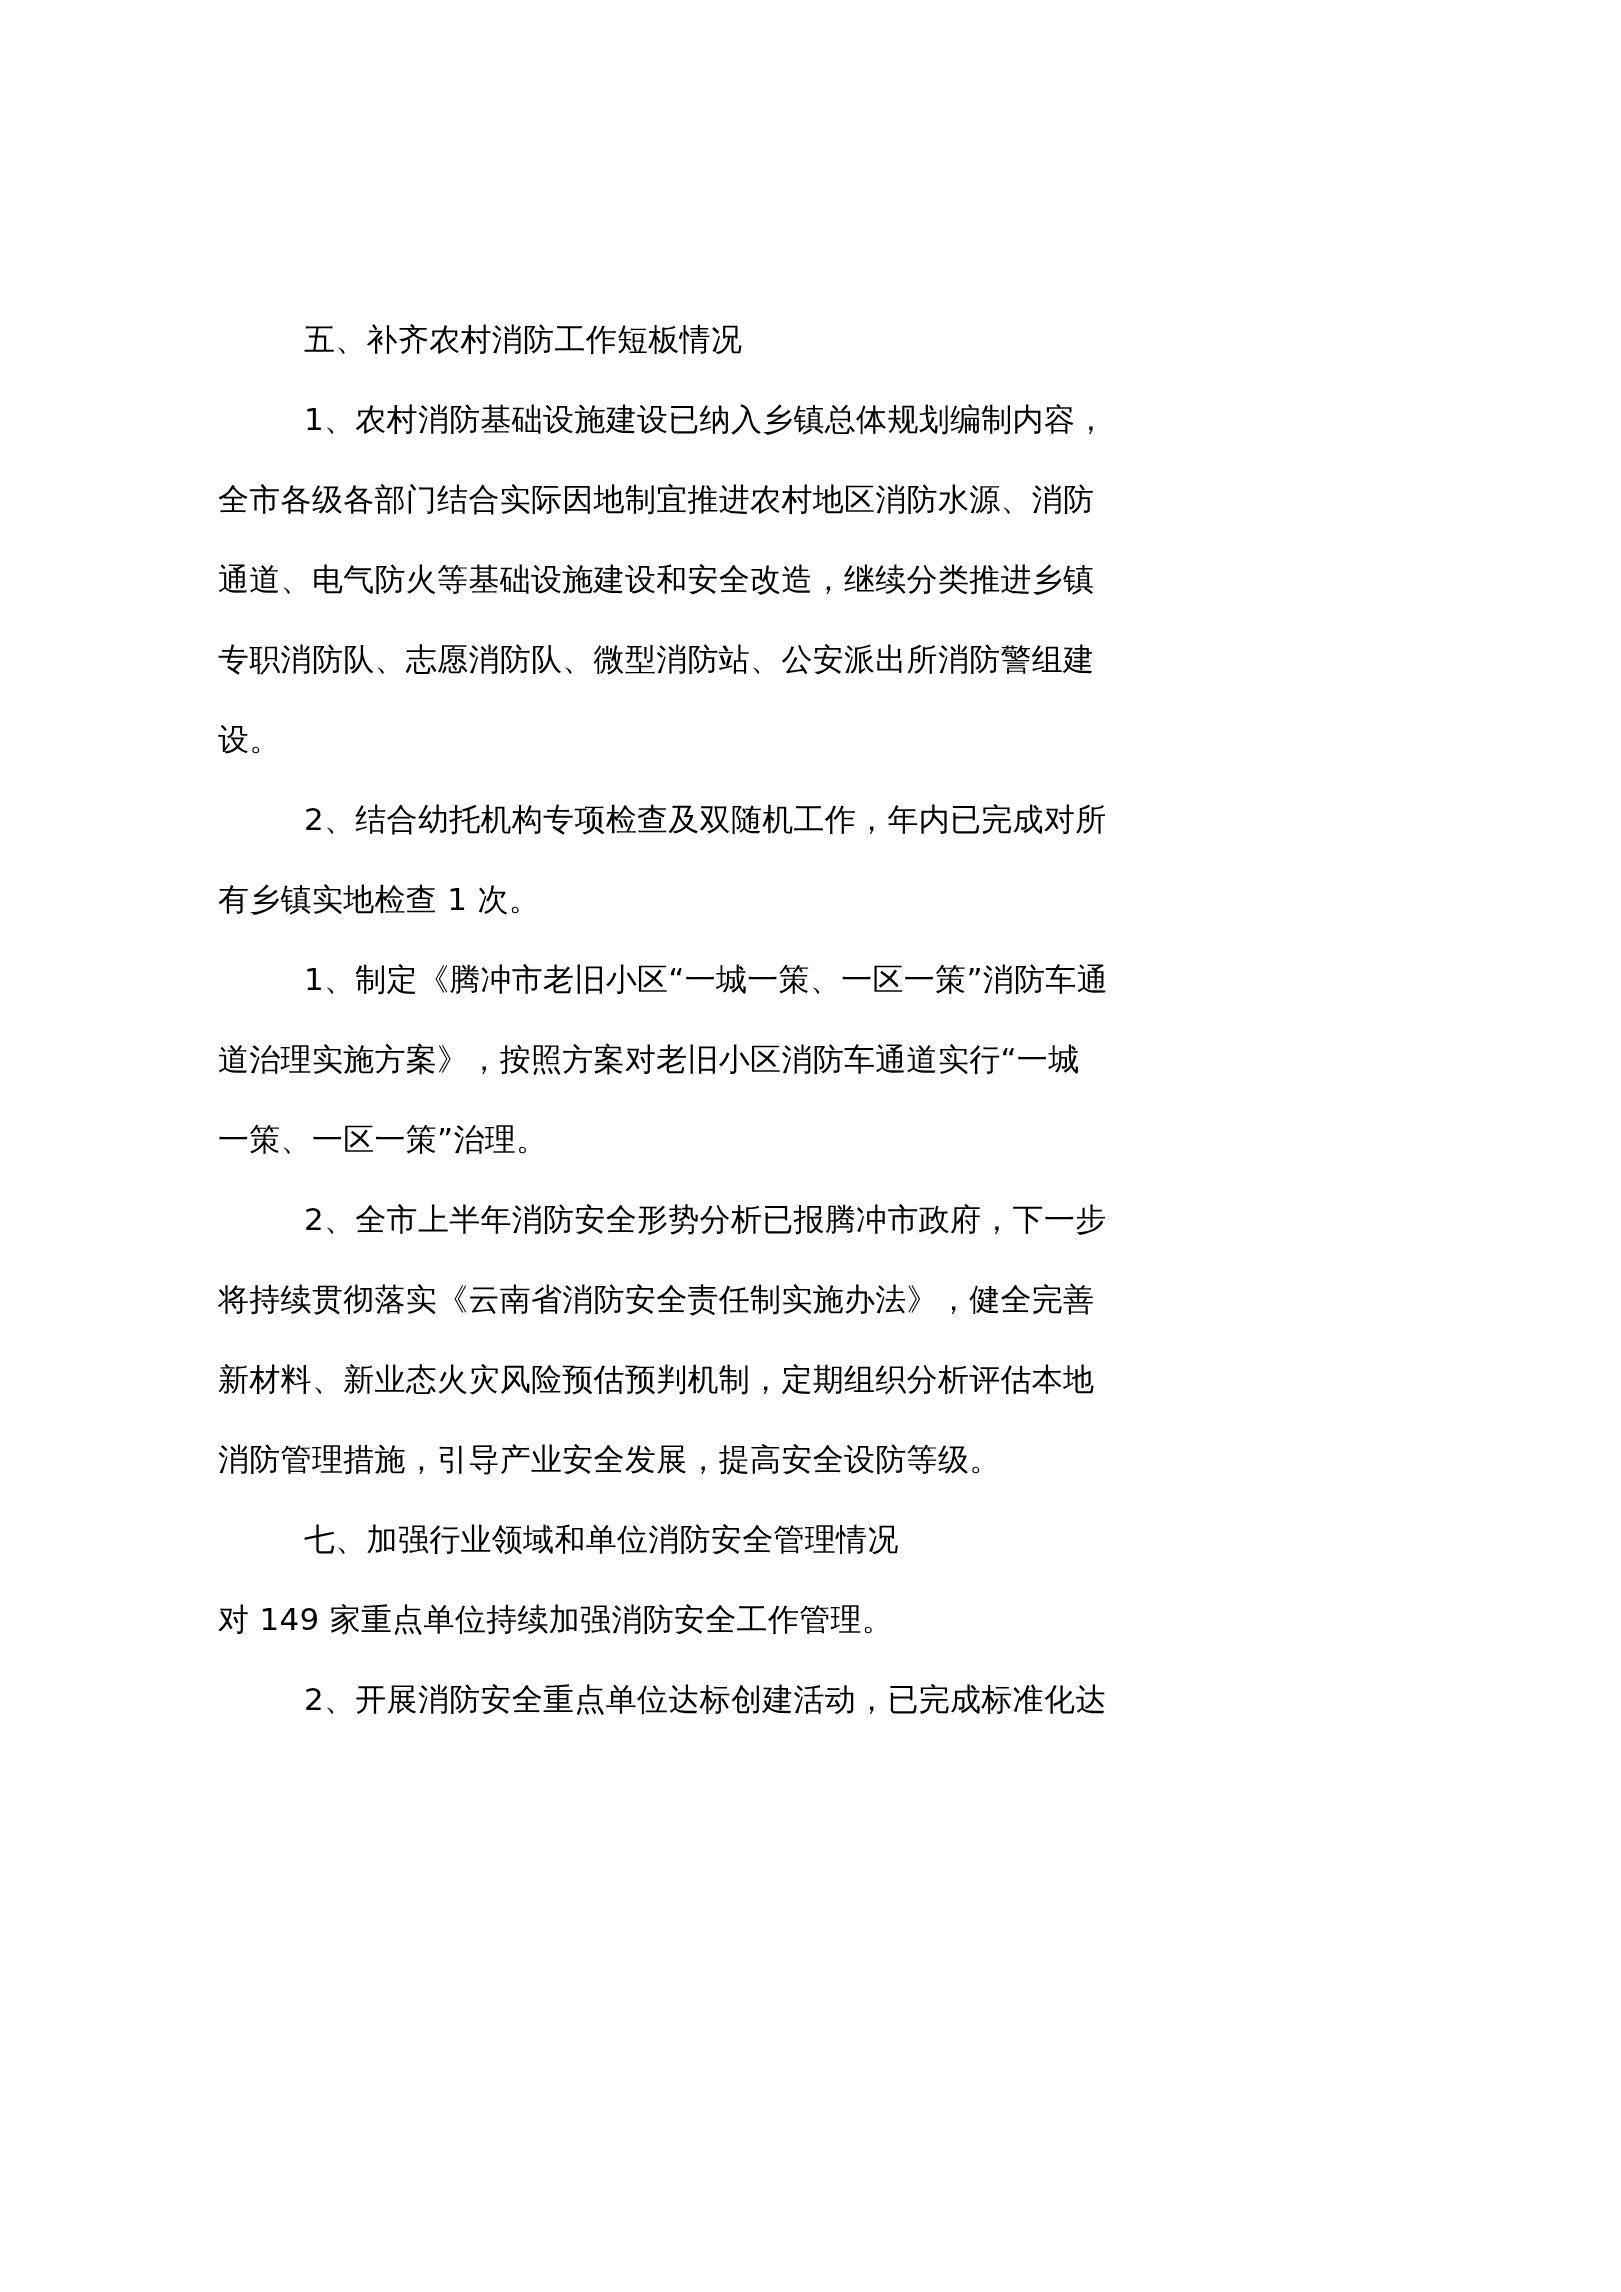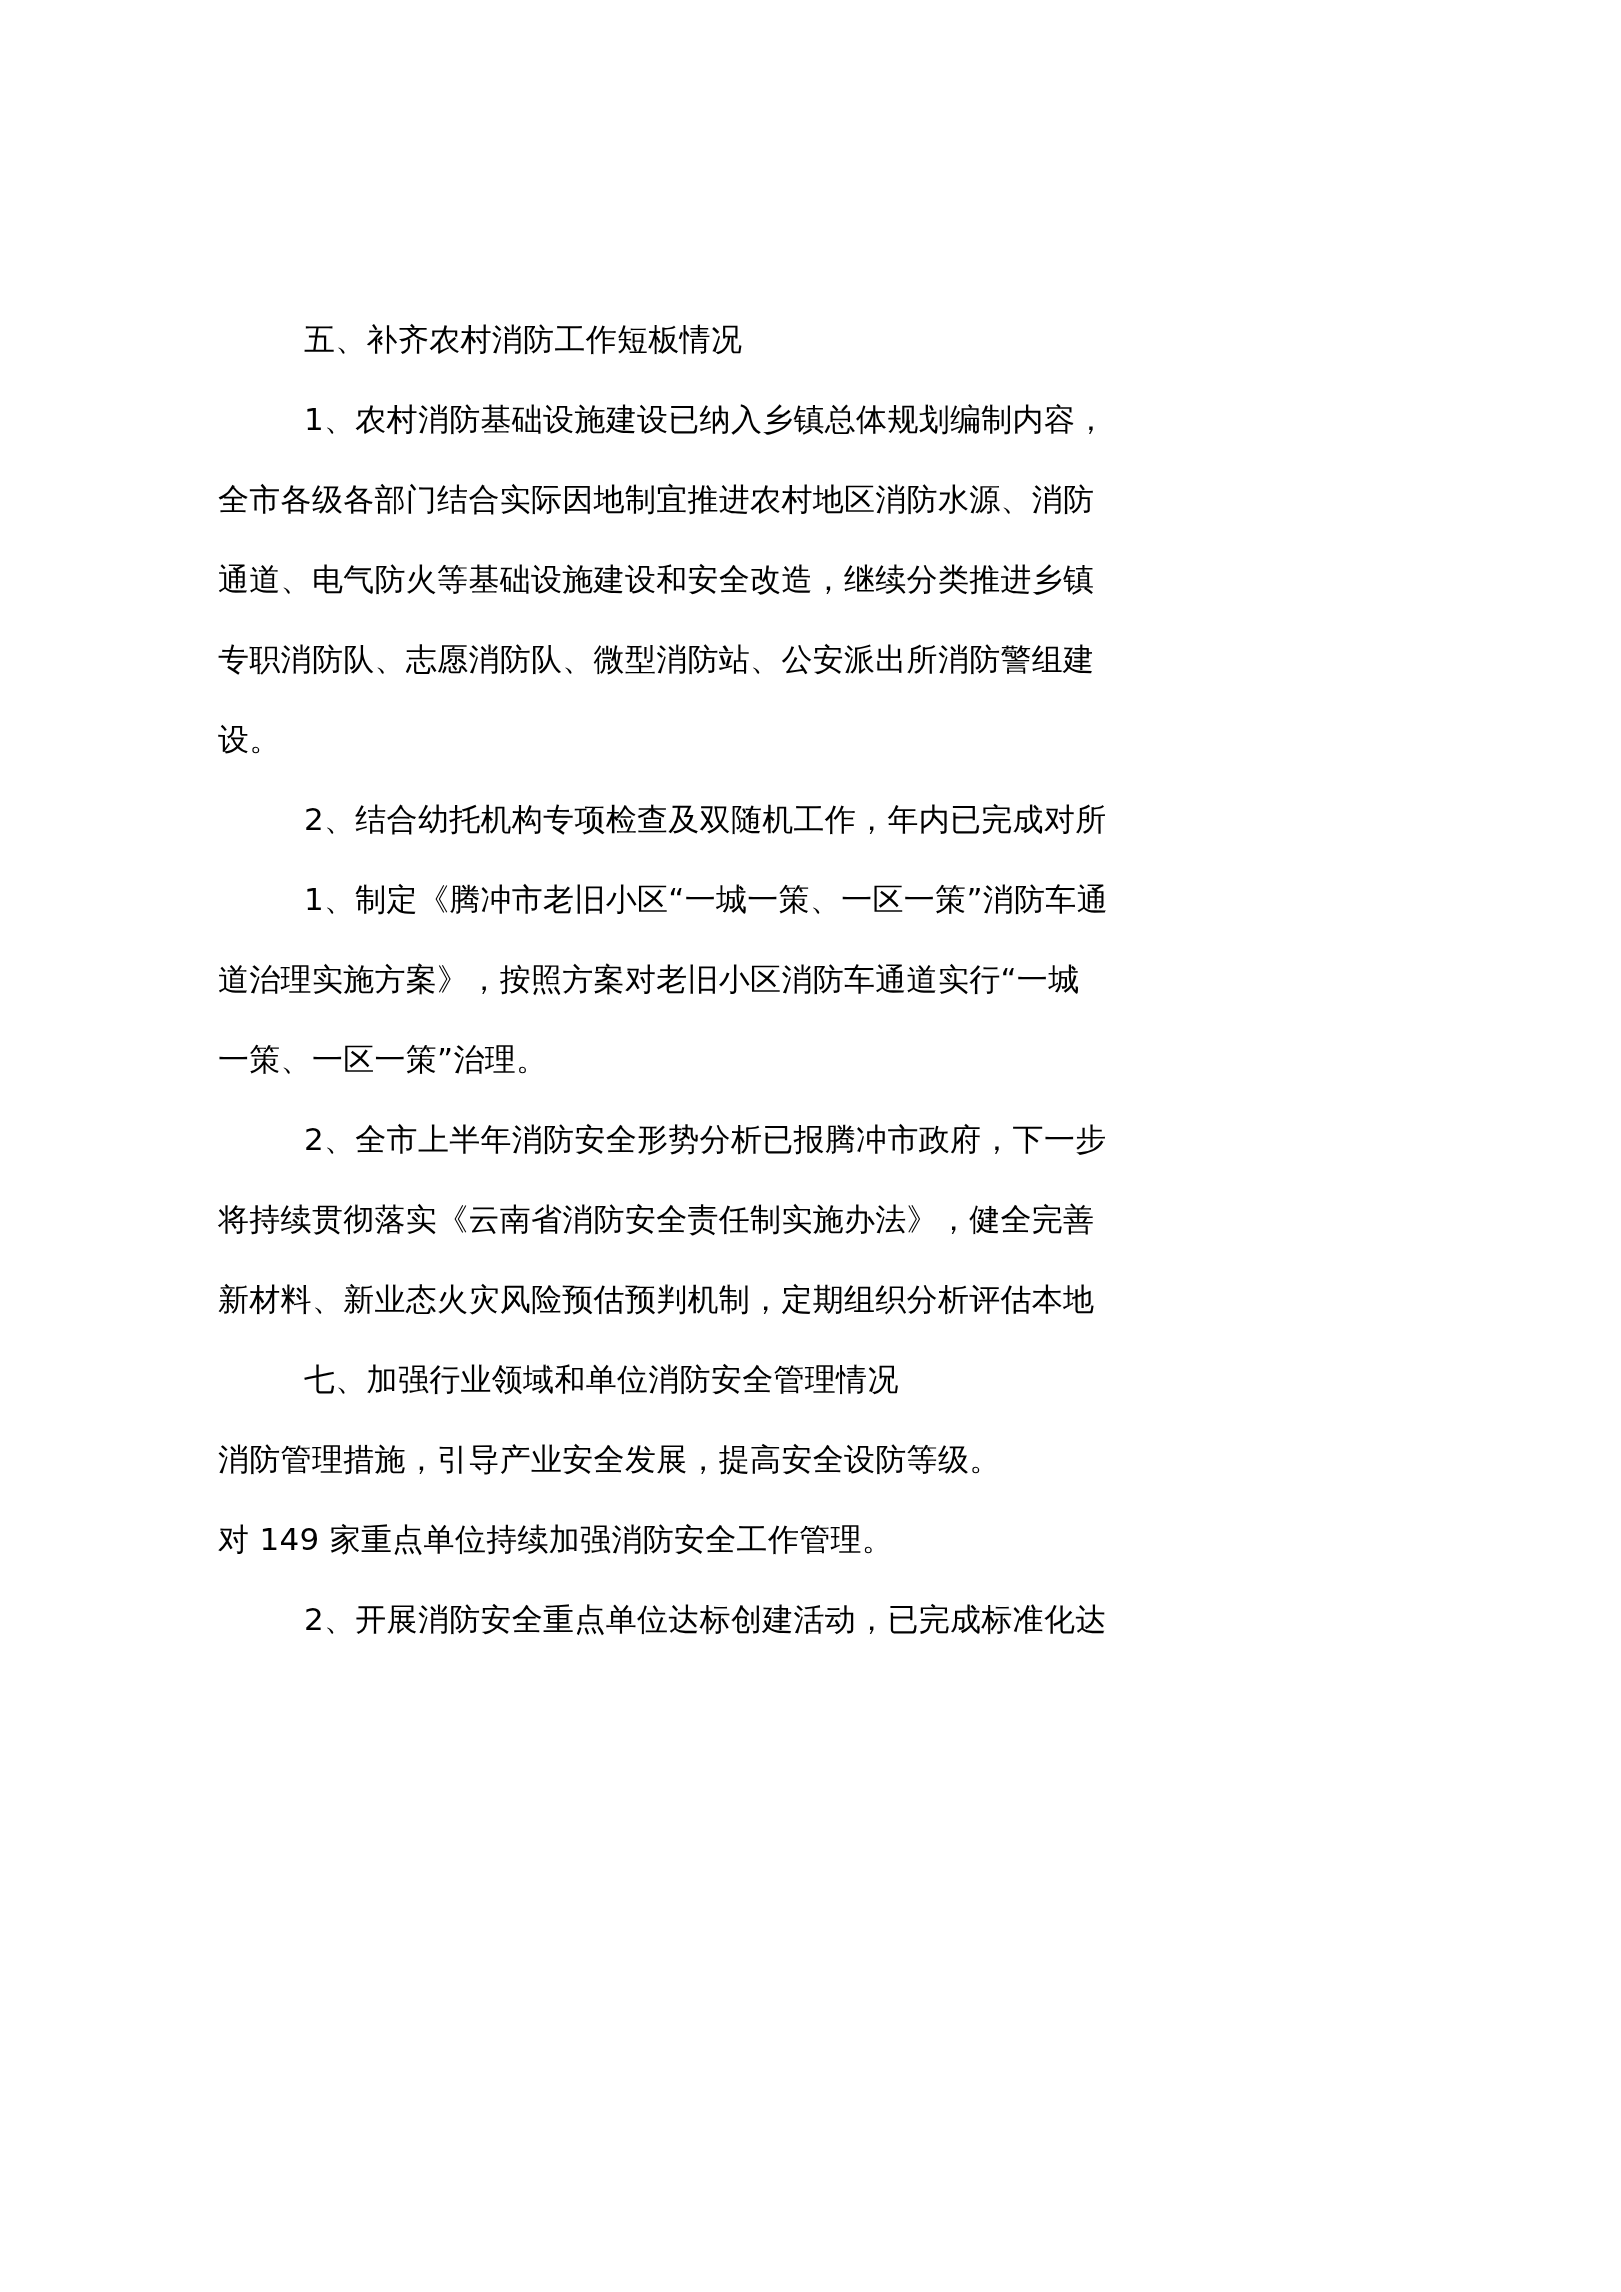--- a/index.html
+++ b/index.html
@@ -23,27 +23,28 @@
 
 <div class="page">
 
   <div class="line indent">五、补齐农村消防工作短板情况</div>
   <div class="line indent">1、农村消防基础设施建设已纳入乡镇总体规划编制内容，</div>
   <div class="line">全市各级各部门结合实际因地制宜推进农村地区消防水源、消防</div>
   <div class="line">通道、电气防火等基础设施建设和安全改造，继续分类推进乡镇</div>
   <div class="line">专职消防队、志愿消防队、微型消防站、公安派出所消防警组建</div>
   <div class="line">设。</div>
   <div class="line indent">2、结合幼托机构专项检查及双随机工作，年内已完成对所</div>
+  <div class="line">有乡镇实地检查 1 次。</div>
 
   <div class="line indent">1、制定《腾冲市老旧小区“一城一策、一区一策”消防车通</div>
   <div class="line">道治理实施方案》，按照方案对老旧小区消防车通道实行“一城</div>
   <div class="line">一策、一区一策”治理。</div>
   <div class="line indent">2、全市上半年消防安全形势分析已报腾冲市政府，下一步</div>
   <div class="line">将持续贯彻落实《云南省消防安全责任制实施办法》，健全完善</div>
   <div class="line">新材料、新业态火灾风险预估预判机制，定期组织分析评估本地</div>
+  <div class="line">消防管理措施，引导产业安全发展，提高安全设防等级。</div>
+
   <div class="line indent">七、加强行业领域和单位消防安全管理情况</div>
-
-  <div class="line">消防管理措施，引导产业安全发展，提高安全设防等级。</div>
   <div class="line">对 149 家重点单位持续加强消防安全工作管理。</div>
   <div class="line indent">2、开展消防安全重点单位达标创建活动，已完成标准化达</div>
 
 </div>
 
 
 </body></html>

